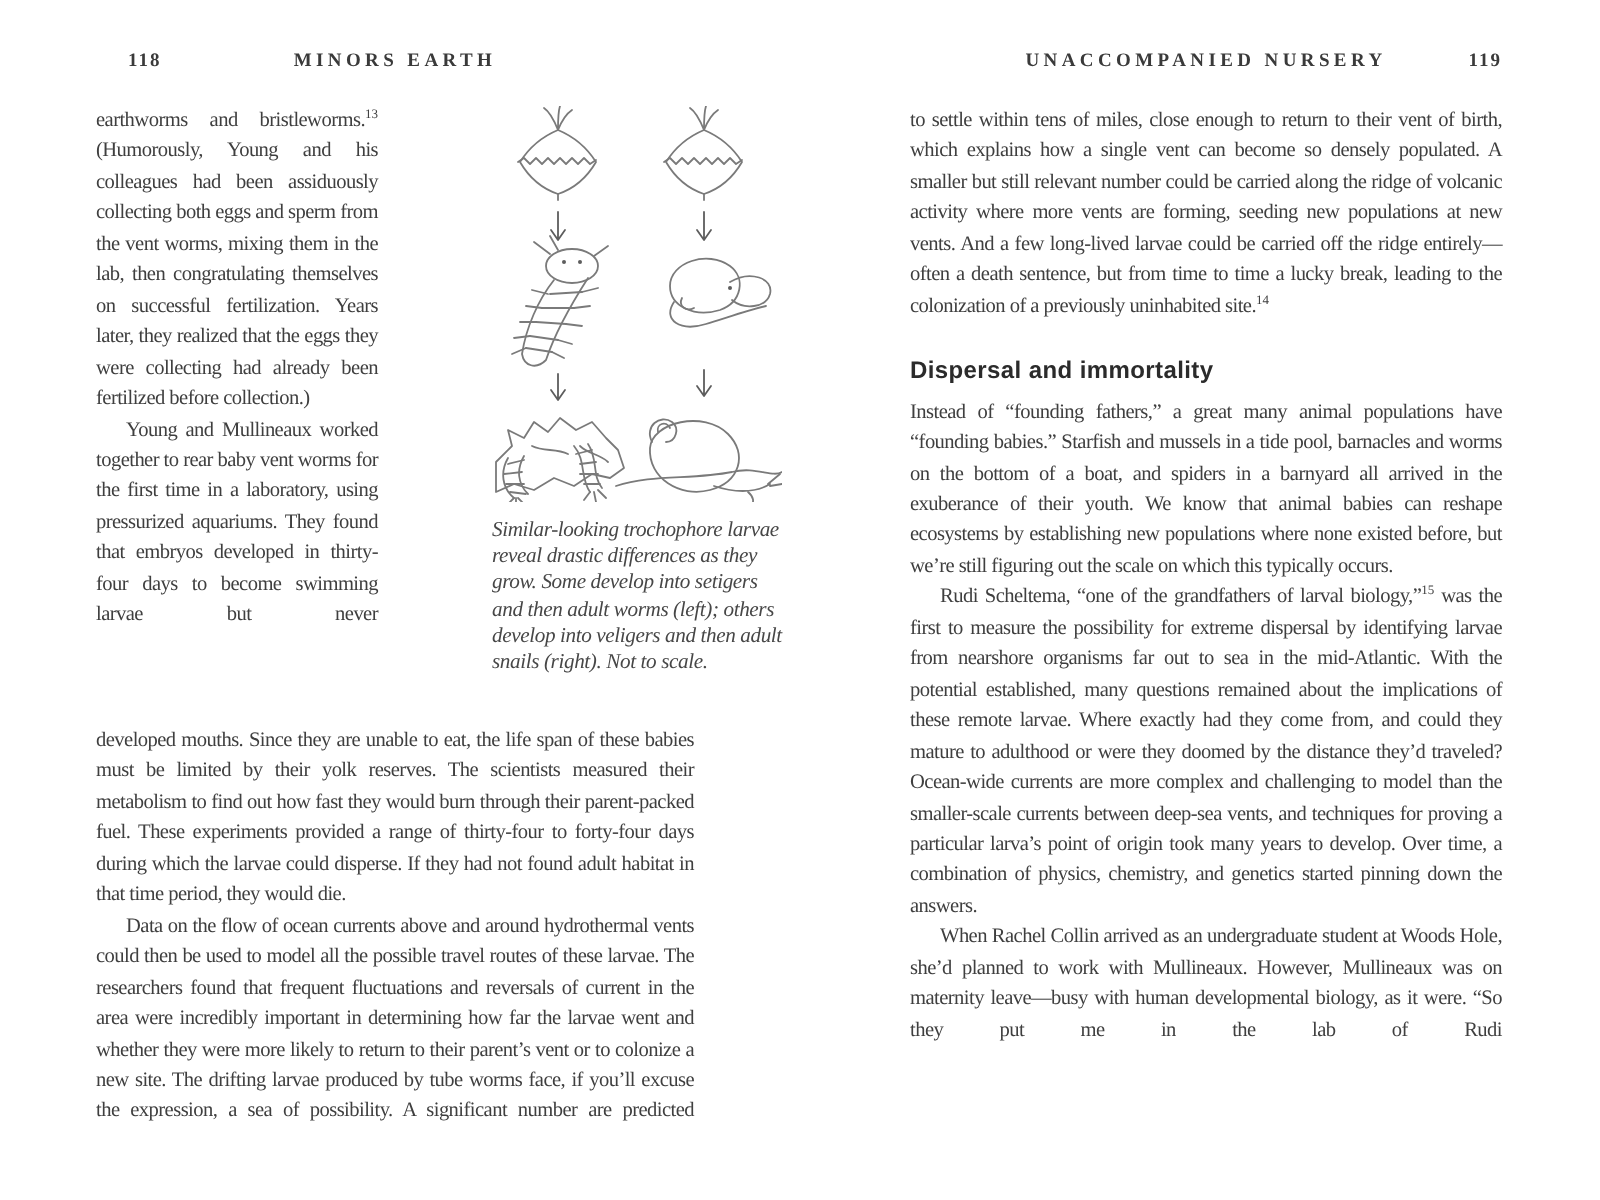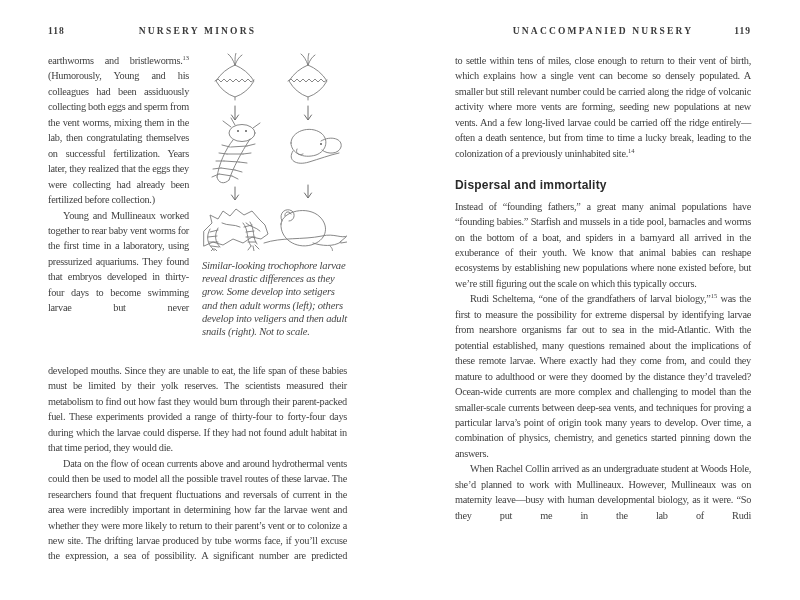--- a/index.html
+++ b/index.html
@@ -24,21 +24,21 @@
     font-size: 9.5px;
     font-weight: bold;
     letter-spacing: 2.2px;
     color: #3a3a3a;
   }
   .running-head {
     position: absolute; left: 0; right: 0;
     text-align: center;
   }
   .pagenum { position: absolute; top: 0; letter-spacing: 1px; }
-  .pagenum-left  { left: 0; text-align: right; }
+  .pagenum-left  { left: 16px; text-align: right; }
   .pagenum-right { right: 0; }
 
   .body-text {
     font-size: 10.3px;
     line-height: 15.45px;
     letter-spacing: -0.28px;
     text-align: justify;
   }
   .body-text p { margin: 0; }
   .indent { text-indent: 15px; }
@@ -52,21 +52,21 @@
   }
 
   
   .two-col {
     display: flex;
     gap: 13px;
     margin-top: 14px;
     min-height: 294px;
   }
   .col-text { width: 141px; flex: 0 0 141px; }
-  .col-fig  { flex: 1; }
+  .col-fig  { flex: 1; margin-left: 44px; }
 
   .figure-svg { display: block; width: 145px; height: 198px; }
   .fig-caption {
     margin-top: 8px;
     font-style: italic;
     font-size: 10.6px;
     line-height: 13.2px;
     letter-spacing: -0.2px;
     color: #474747;
     text-align: left;
@@ -89,21 +89,21 @@
   svg .dot { fill: #5d5d5d; stroke: none; }
 </style>
 </head>
 <body>
 
 <div>
 
   <div class="page page-left">
     <div class="running-row">
       <span class="pagenum pagenum-left">118</span>
-      <span class="running-head">NURSERY MINORS</span>
+      <span class="running-head">MINORS EARTH</span>
     </div>
 
     <div class="two-col">
       <div class="col-text body-text">
         <p><span>earthworms and bristleworms.</span><sup class="fn">13</sup><span> (Humorously, Young and his colleagues had been assiduously collecting both eggs and sperm from the vent worms, mixing them in the lab, then congratulating themselves on successful fertilization. Years later, they realized that the eggs they were collecting had already been fertilized before collection.)</span></p>
         <p class="indent justify-last">Young and Mullineaux worked together to rear baby vent worms for the first time in a laboratory, using pressurized aquariums. They found that embryos developed in thirty-four days to become swimming larvae but never</p>
       </div>
 
       <div class="col-fig">
         <svg class="figure-svg" viewBox="0 0 145 198">

